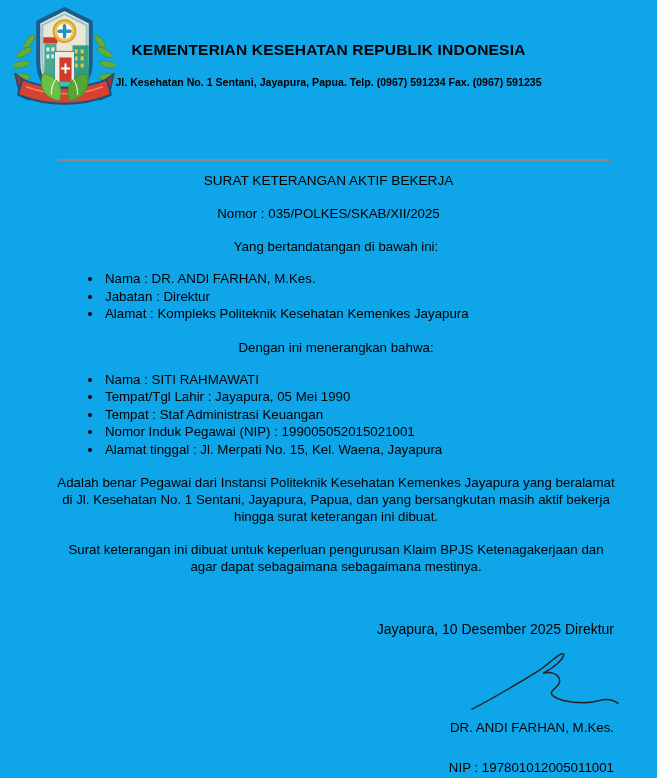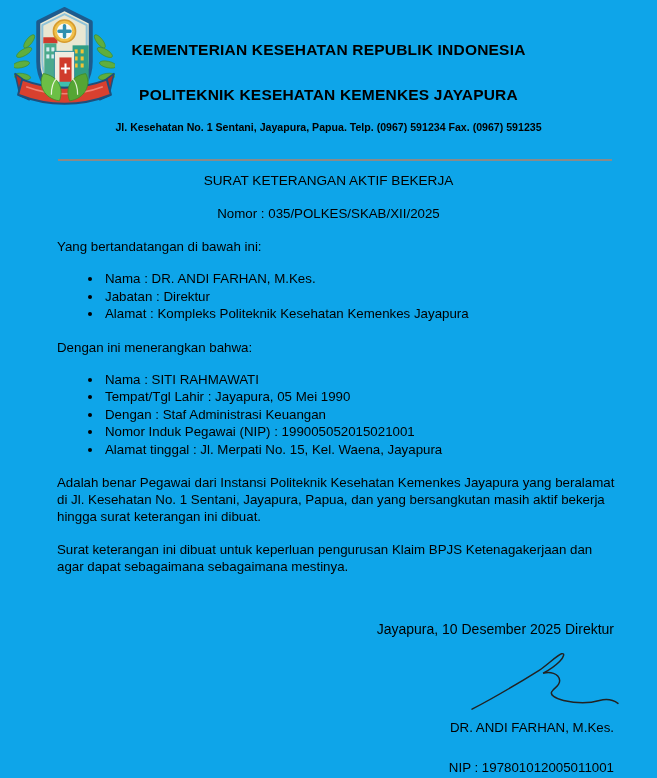--- a/index.html
+++ b/index.html
@@ -40,21 +40,21 @@
   }
   
   .title-block { text-align:center; }
   .letter-title { margin-top:11px; font-size:13.6px; }
   .letter-number { margin-top:16px; font-size:13.3px; }
   
   .body-content { padding:0 42px 0 57px; }
   .body-content p { margin-top:16px; }
   .body-content ul { margin-top:15px; padding-left:46px; }
   .body-content li { line-height:17.5px; padding-left:2px; }
-  .para { text-align:left; }
+  .para { text-align:center; }
   
   .closing { margin-top:46px; padding-right:43px; text-align:right; }
   .place-date { font-size:14px; }
   .signature-svg { display:block; margin:7px -10px 0 auto; width:158px; height:72px; }
   .signatory-name { margin-top:2px; font-size:13.3px; }
   .signatory-nip { margin-top:23px; font-size:13.3px; }
 </style>
 </head>
 <body>
 
@@ -111,21 +111,20 @@
       <path d="M12 79 Q50 93 88 79" fill="none" stroke="#f08273" stroke-width="1.5"></path>
 
       <path d="M45 93 C30 91 23 77 29 66 C43 68 50 80 45 93 Z" fill="#6cbf45" stroke="#3f8a28" stroke-width="0.8"></path>
       <path d="M37 87 C37 80 39 74 42 71" fill="none" stroke="#e8f5dc" stroke-width="1.2"></path>
       <path d="M55 93 C70 91 77 77 71 66 C57 68 50 80 55 93 Z" fill="#55a534" stroke="#3f8a28" stroke-width="0.8"></path>
       <path d="M63 87 C63 80 61 74 58 71" fill="none" stroke="#dff0d0" stroke-width="1.2"></path>
     </svg>
 
     <div class="letterhead-text">
       <div class="ministry">KEMENTERIAN KESEHATAN REPUBLIK INDONESIA</div>
-      <div class="institution">POLITEKNIK KESEHATAN KEMENKES JAYAPURA</div>
       <div class="address">Jl. Kesehatan No. 1 Sentani, Jayapura, Papua. Telp. (0967) 591234 Fax. (0967) 591235</div>
     </div>
   </div>
 
   <div class="divider"></div>
 
   <div class="title-block">
     <div class="letter-title">SURAT KETERANGAN AKTIF BEKERJA</div>
     <div class="letter-number">Nomor : 035/POLKES/SKAB/XII/2025</div>
   </div>
@@ -137,21 +136,21 @@
       <li>Nama : DR. ANDI FARHAN, M.Kes.</li>
       <li>Jabatan : Direktur</li>
       <li>Alamat : Kompleks Politeknik Kesehatan Kemenkes Jayapura</li>
     </ul>
 
     <p class="para">Dengan ini menerangkan bahwa:</p>
 
     <ul>
       <li>Nama : SITI RAHMAWATI</li>
       <li>Tempat/Tgl Lahir : Jayapura, 05 Mei 1990</li>
-      <li>Dengan : Staf Administrasi Keuangan</li>
+      <li>Tempat : Staf Administrasi Keuangan</li>
       <li>Nomor Induk Pegawai (NIP) : 199005052015021001</li>
       <li>Alamat tinggal : Jl. Merpati No. 15, Kel. Waena, Jayapura</li>
     </ul>
 
     <p class="para">Adalah benar Pegawai dari Instansi Politeknik Kesehatan Kemenkes Jayapura yang beralamat di Jl. Kesehatan No. 1 Sentani, Jayapura, Papua, dan yang bersangkutan masih aktif bekerja hingga surat keterangan ini dibuat.</p>
     <p class="para">Surat keterangan ini dibuat untuk keperluan pengurusan Klaim BPJS Ketenagakerjaan dan agar dapat sebagaimana sebagaimana mestinya.</p>
   </div>
 
   <div class="closing">
     <div class="place-date">Jayapura, 10 Desember 2025 Direktur</div>

